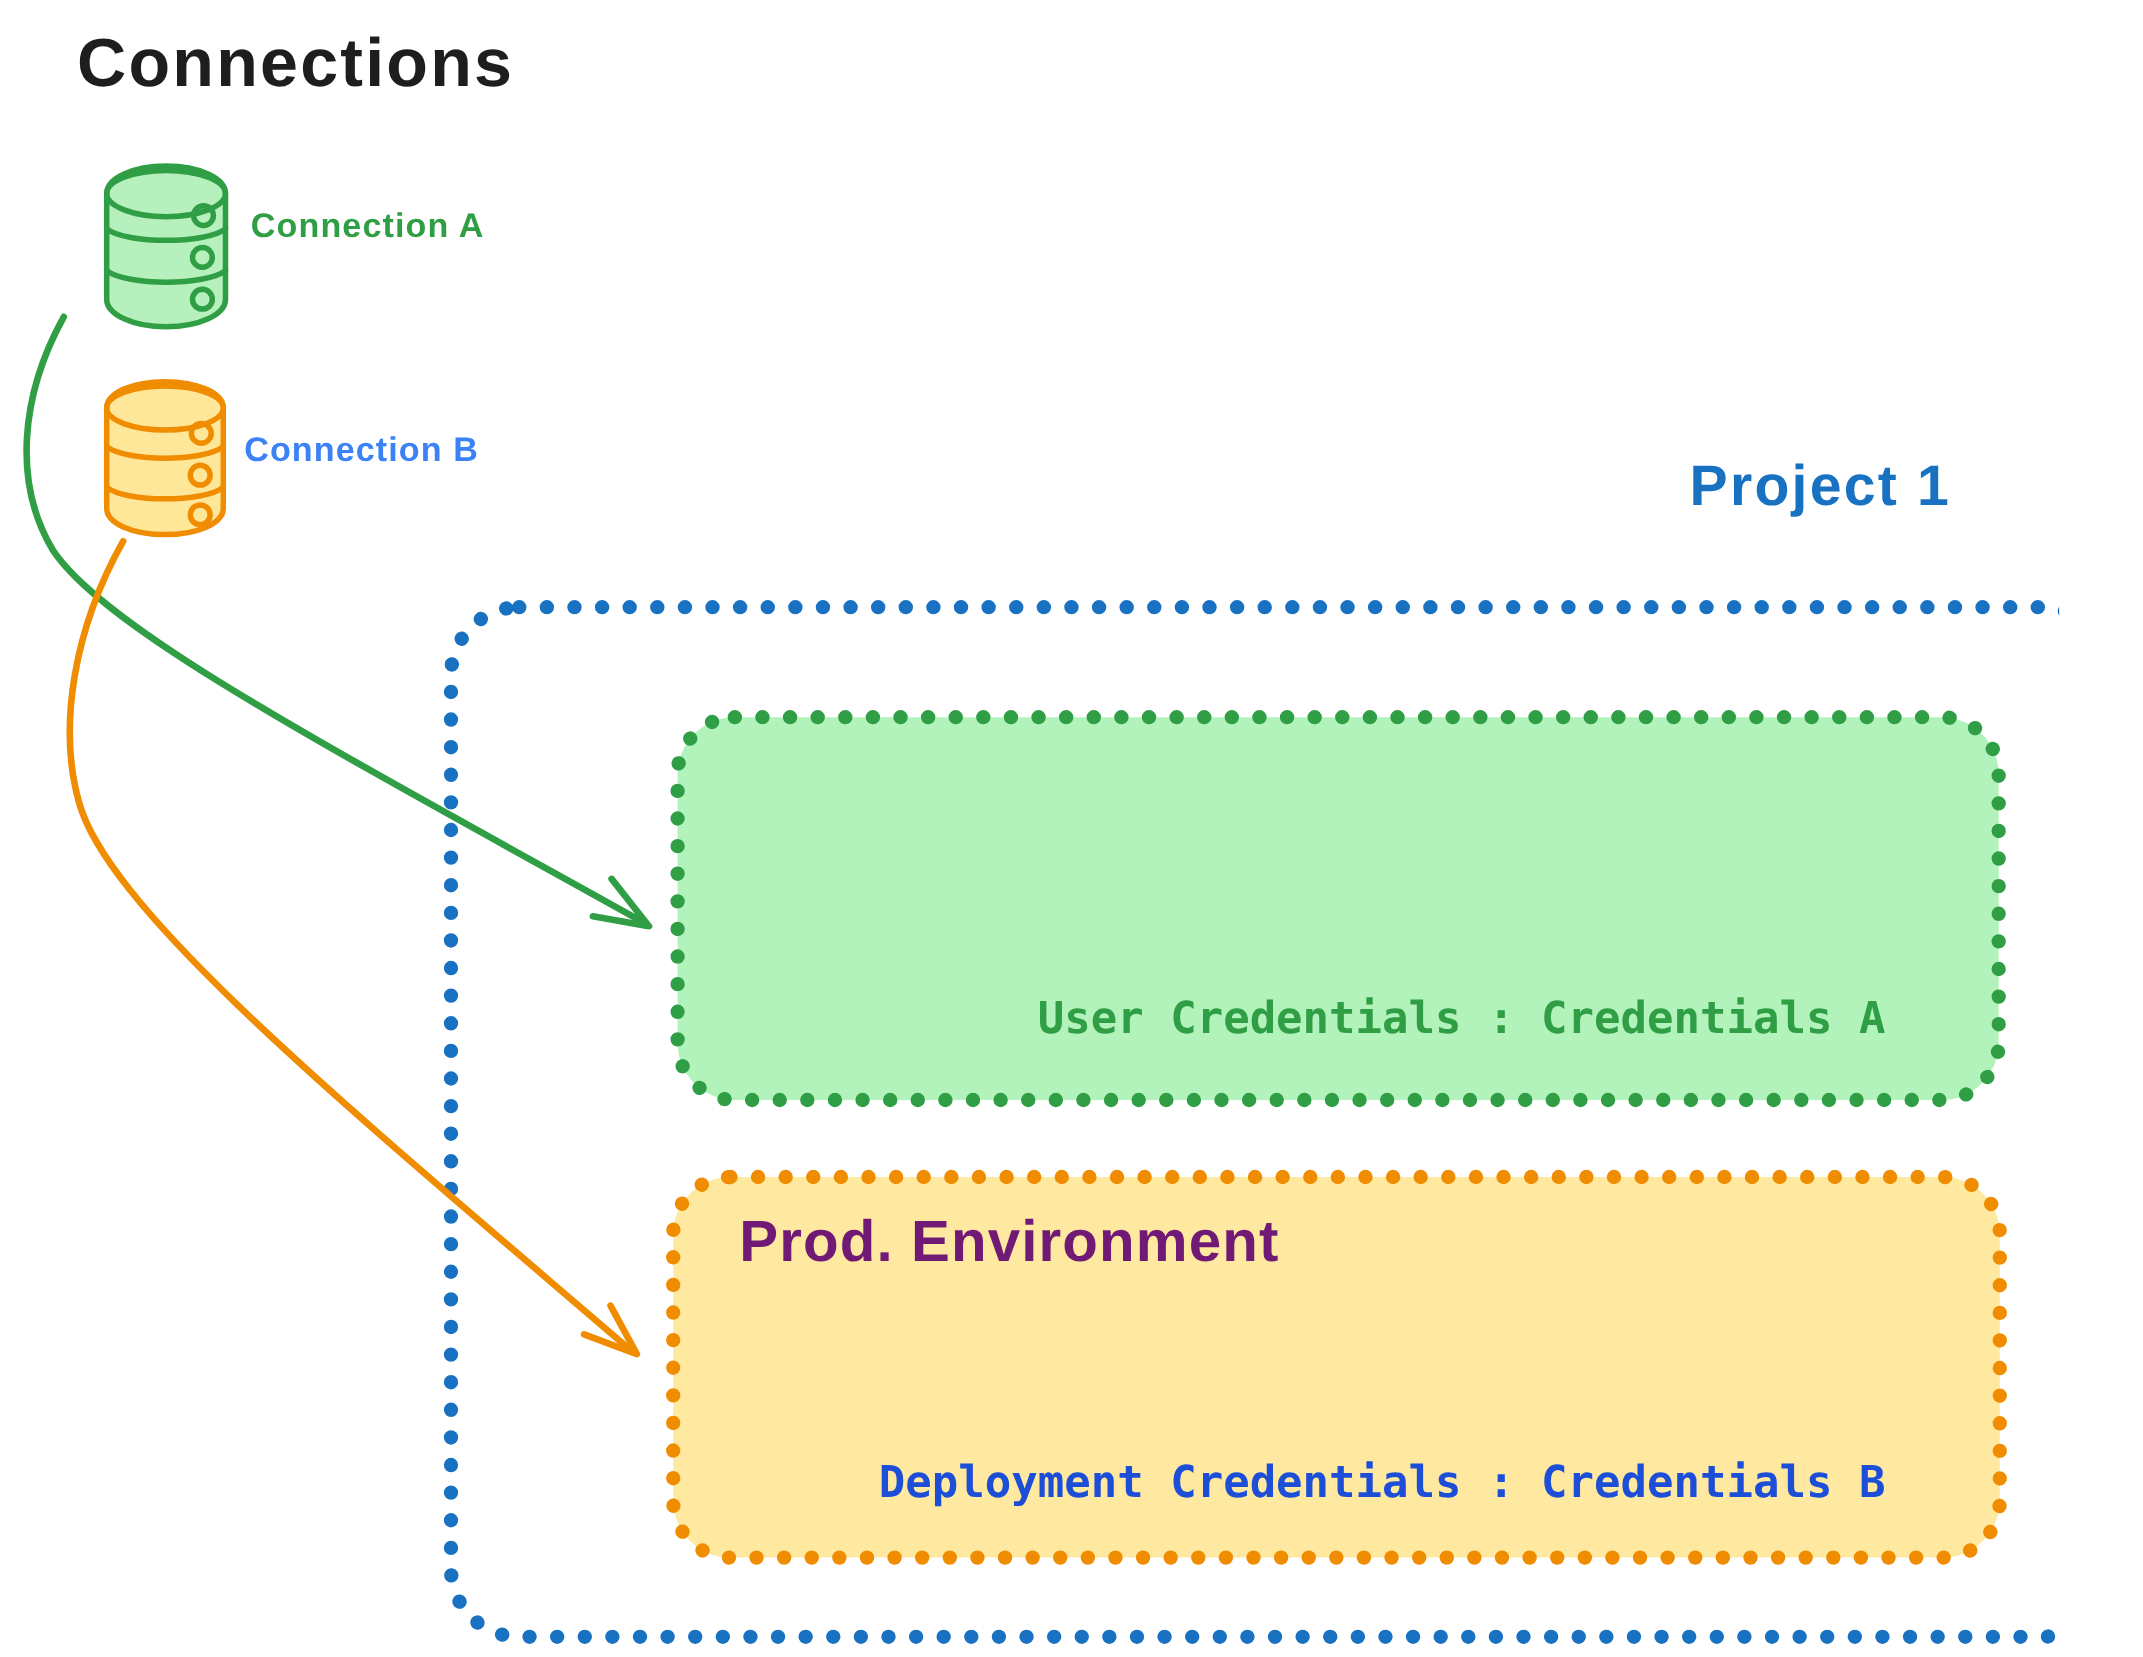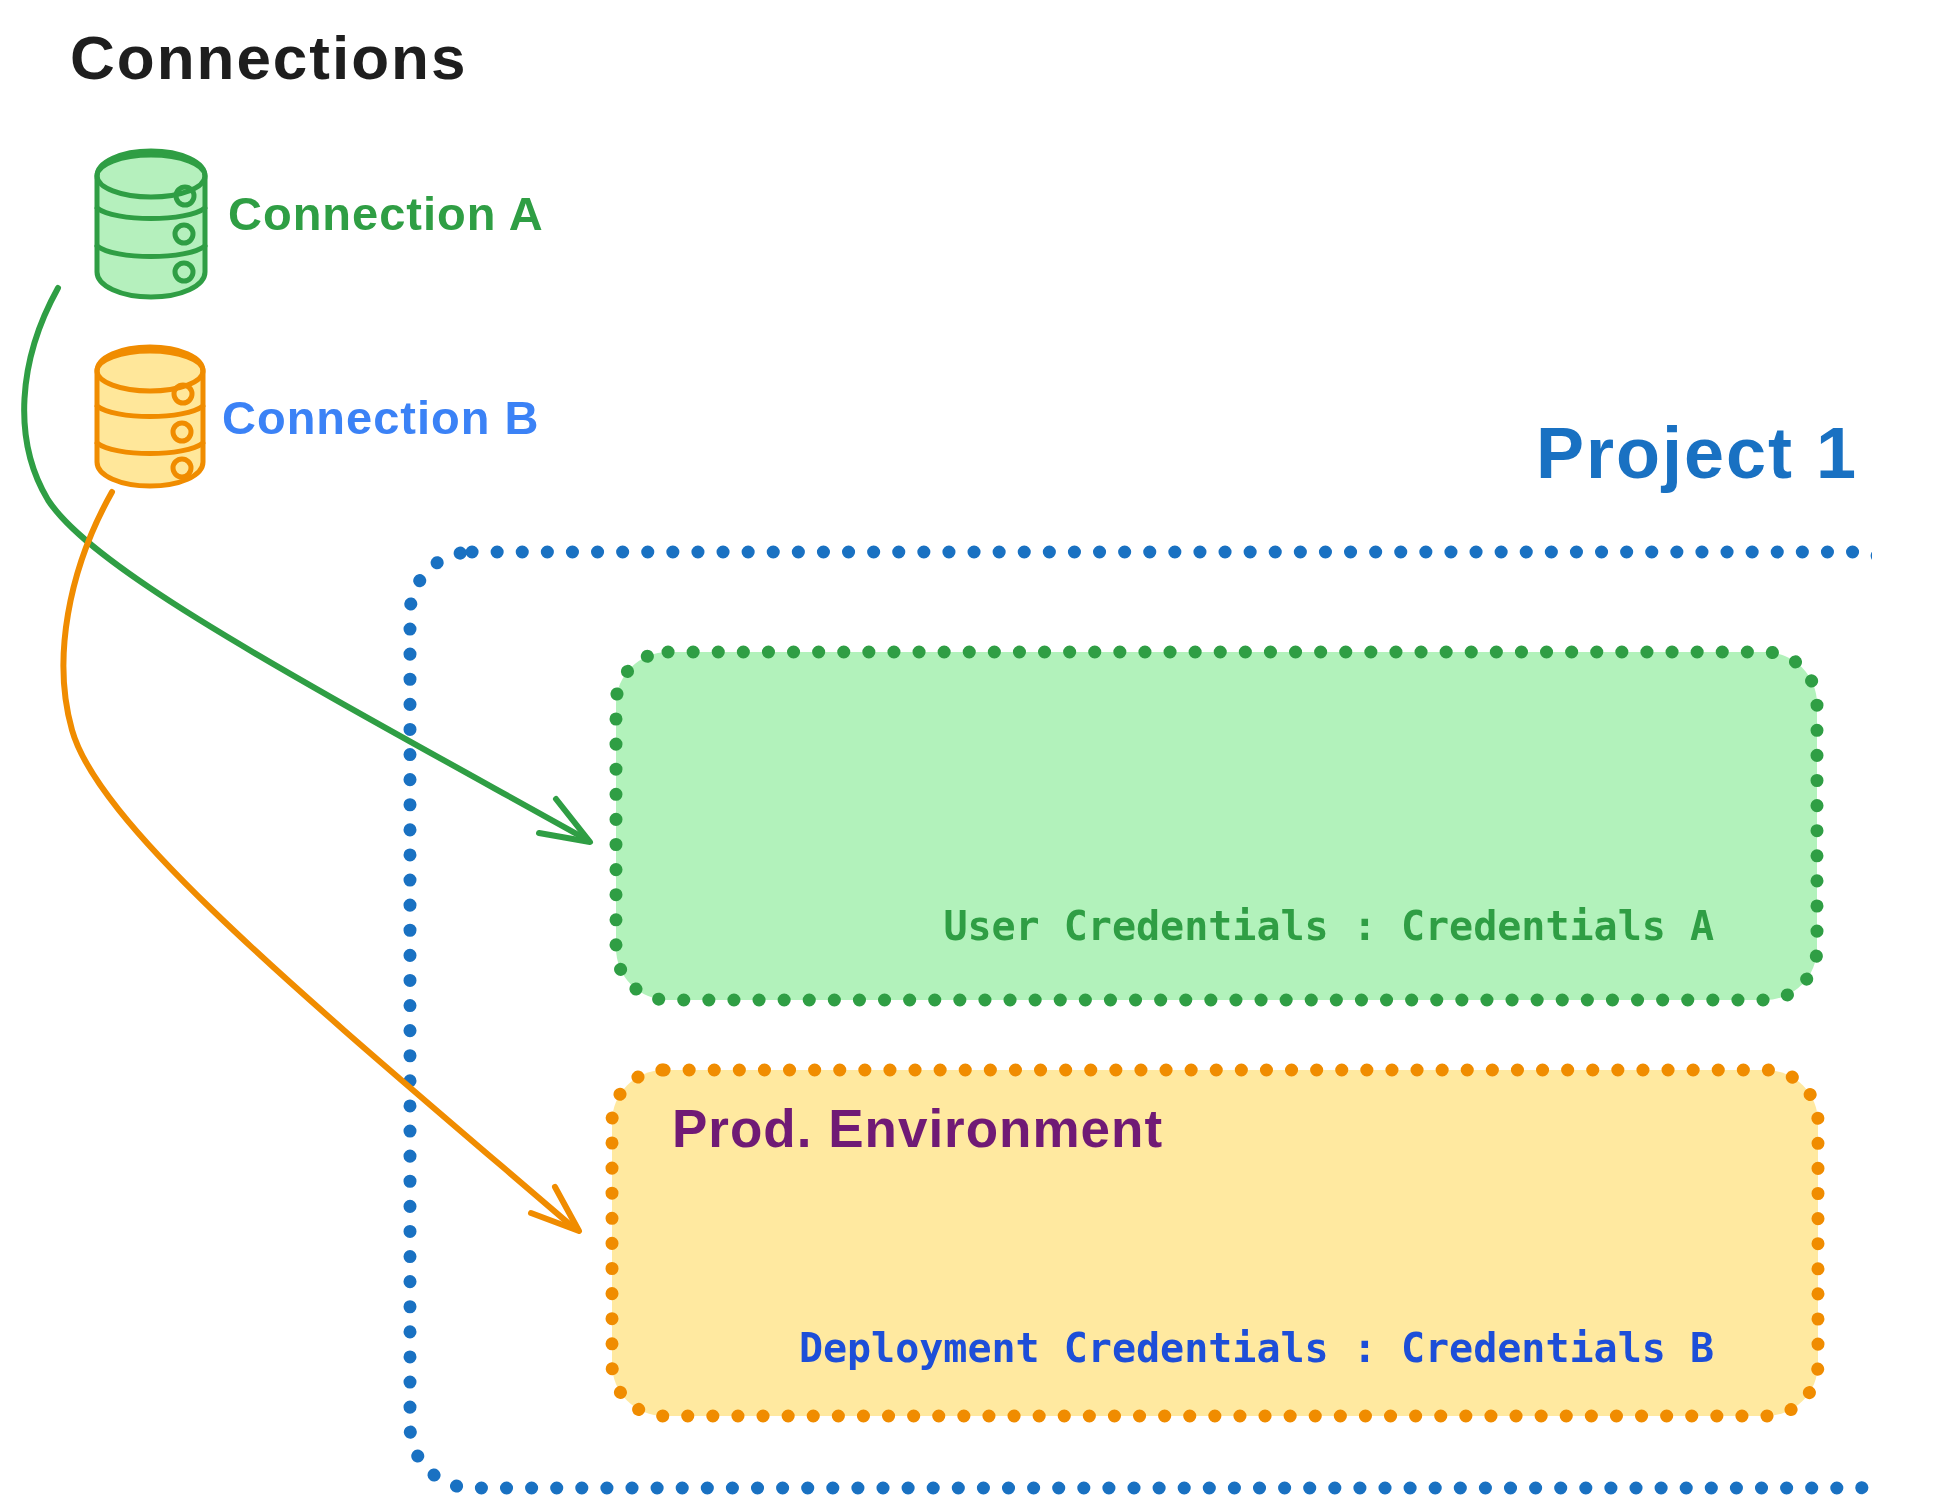--- a/index.html
+++ b/index.html
@@ -10,26 +10,26 @@
     font-family:"Liberation Sans", sans-serif;
     overflow:hidden;
   }
   #shapes{position:absolute;left:0;top:0;width:1948px;height:1506px;}
   .txt{position:absolute;white-space:nowrap;line-height:1.1;}
   .title{
     left:70px;top:24px;
     font-size:62px;font-weight:700;letter-spacing:2px;
     color:#1e1e1e;
   }
-  .conn-label{font-size:47px;font-weight:600;letter-spacing:1px;}
+  .conn-label{font-size:31px;font-weight:600;letter-spacing:1px;}
   .conn-a{left:228px;top:188px;color:#2f9e44;}
   .conn-b{left:222px;top:392px;color:#3b82f6;}
   .project-label{
     left:1536px;top:414px;
-    font-size:72px;font-weight:700;letter-spacing:2px;
+    font-size:52px;font-weight:700;letter-spacing:2px;
     color:#1971c2;
   }
   .env-title{font-size:53px;font-weight:600;letter-spacing:1px;}
   .dev-title{left:662px;top:694px;color:#2f9e44;}
   .prod-title{left:672px;top:1100px;color:#701a75;}
   .creds{
     font-family:"DejaVu Sans Mono", monospace;
     font-size:40px;font-weight:700;text-align:right;right:158px;
   }
   .dev-creds{top:904px;color:#2f9e44;}

